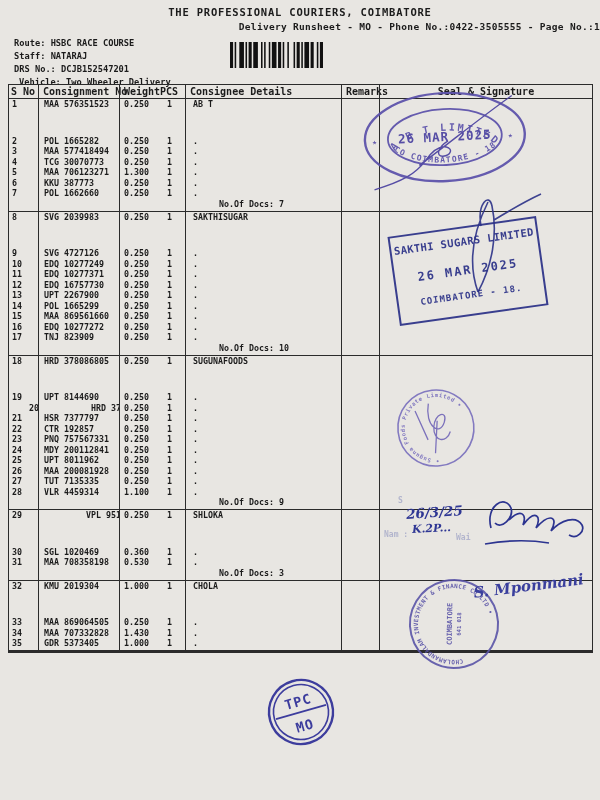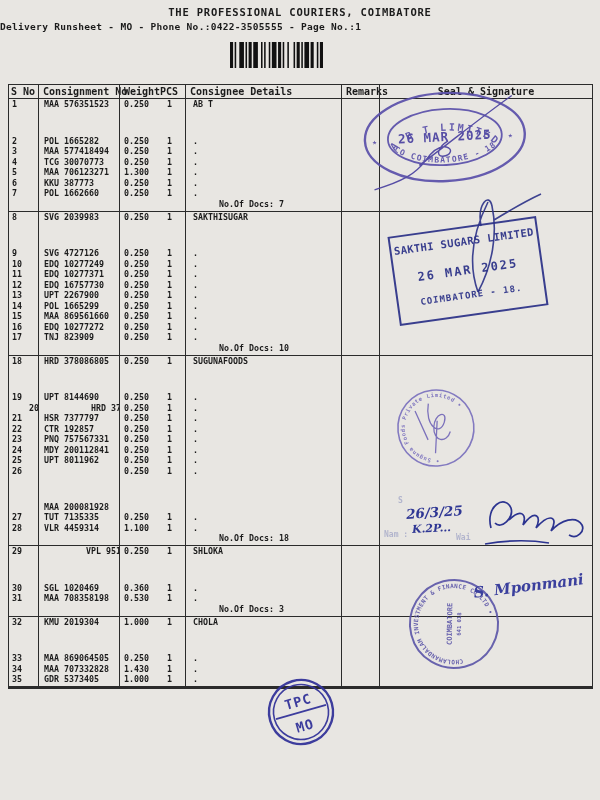--- a/index.html
+++ b/index.html
@@ -1,19 +1,19 @@
 <!DOCTYPE html>
 <html><head>
 <meta charset="utf-8">
 <style>
   html,body{margin:0;padding:0;}
   .page{position:relative;width:600px;height:800px;background:#e8e6e2;overflow:hidden;
         font-family:"DejaVu Sans Mono", monospace;color:#1b1b1b;font-weight:bold;}
   .title{position:absolute;top:6px;left:0;width:100%;text-align:center;font-size:10.5px;letter-spacing:.8px;}
-  .subtitle{position:absolute;top:21px;left:0;width:100%;text-align:left;font-size:9.5px;letter-spacing:.3px;}
+  .subtitle{position:absolute;top:21px;left:0;width:100%;text-align:right;font-size:9.5px;letter-spacing:.3px;}
   .info-left{position:absolute;left:14px;top:37px;font-size:8.7px;line-height:13px;white-space:nowrap;}
   .info-left .indent{padding-left:5px;}
   .info-right{position:absolute;left:355px;top:38px;font-size:8.7px;line-height:13px;white-space:nowrap;}
   .barcode{position:absolute;left:230px;top:42px;width:115px;height:26px;}
   
   .ctable{position:absolute;left:8px;top:84px;width:585px;border-top:1.5px solid #2b2b2b;border-bottom:2px solid #2b2b2b;}
   .trow{display:grid;grid-template-columns:30px 81px 36px 30px 156px 38px 214px;font-size:8.3px;line-height:10.5px;white-space:nowrap;}
   .thead{border-bottom:1.5px solid #2b2b2b;line-height:13px;font-size:10px;}
   .hc{padding-left:5px;}
   .hc.c0{padding-left:3px;}
@@ -51,20 +51,26 @@
   .tpc{left:254px;top:674px;opacity:.95;}
 </style>
 </head>
 <body>
 
 <div class="page">
 
   <div class="title">THE PROFESSIONAL COURIERS, COIMBATORE</div>
   <div class="subtitle">Delivery Runsheet - MO - Phone No.:0422-3505555 - Page No.:1</div>
 
+  <div class="info-left">
+    <div><span>Route:</span> <span>HSBC RACE COURSE</span></div>
+    <div><span>Staff:</span> <span>NATARAJ</span></div>
+    <div><span>DRS No.:</span> <span>DCJB152547201</span></div>
+    <div class="indent"><span>Vehicle:</span> <span>Two Wheeler Delivery</span></div>
+  </div>
 
   <svg class="barcode" viewBox="0 0 115 26" preserveAspectRatio="none">
       <rect x="0" y="0" width="3.1" height="26" fill="#111"></rect>
       <rect x="4.65" y="0" width="1.55" height="26" fill="#111"></rect>
       <rect x="9.3" y="0" width="4.65" height="26" fill="#111"></rect>
       <rect x="15.500000000000002" y="0" width="1.55" height="26" fill="#111"></rect>
       <rect x="18.6" y="0" width="3.1" height="26" fill="#111"></rect>
       <rect x="23.250000000000004" y="0" width="4.65" height="26" fill="#111"></rect>
       <rect x="31.000000000000007" y="0" width="1.55" height="26" fill="#111"></rect>
       <rect x="34.1" y="0" width="1.55" height="26" fill="#111"></rect>
@@ -274,41 +280,41 @@
         </div>
         <div class="trow">
           <div class="tc c0" style="grid-column: 1;">25</div>
           <div class="tc c1" style="grid-column: 2;">UPT 8011962</div>
           <div class="tc c2" style="grid-column: 3;">0.250</div>
           <div class="tc c3" style="grid-column: 4;">1</div>
           <div class="tc c4" style="grid-column: 5;">.</div>
         </div>
         <div class="trow">
           <div class="tc c0" style="grid-column: 1;">26</div>
-          <div class="tc c1" style="grid-column: 2; margin-top: 36px;">MAA 200081928</div>
+          <div class="tc c1" style="grid-column: 2;">MAA 200081928</div>
           <div class="tc c2" style="grid-column: 3;">0.250</div>
           <div class="tc c3" style="grid-column: 4;">1</div>
           <div class="tc c4" style="grid-column: 5;">.</div>
         </div>
         <div class="trow">
           <div class="tc c0" style="grid-column: 1;">27</div>
           <div class="tc c1" style="grid-column: 2;">TUT 7135335</div>
           <div class="tc c2" style="grid-column: 3;">0.250</div>
           <div class="tc c3" style="grid-column: 4;">1</div>
           <div class="tc c4" style="grid-column: 5;">.</div>
         </div>
         <div class="trow">
           <div class="tc c0" style="grid-column: 1;">28</div>
           <div class="tc c1" style="grid-column: 2;">VLR 4459314</div>
           <div class="tc c2" style="grid-column: 3;">1.100</div>
           <div class="tc c3" style="grid-column: 4;">1</div>
           <div class="tc c4" style="grid-column: 5;">.</div>
         </div>
         <div class="docs trow">
-          <div class="tc docsc" style="grid-column: 5;">No.Of Docs: 18</div>
+          <div class="tc docsc" style="grid-column: 5;">No.Of Docs: 9</div>
         </div>
       </div>
       <div class="tsection">
         <div class="trow firstrow">
           <div class="tc c0" style="grid-column: 1;">29</div>
           <div class="tc c1" style="grid-column: 2; padding-left: 48px;">VPL 951271256</div>
           <div class="tc c2" style="grid-column: 3;">0.250</div>
           <div class="tc c3" style="grid-column: 4;">1</div>
           <div class="tc c4" style="grid-column: 5;">SHLOKA</div>
         </div>

